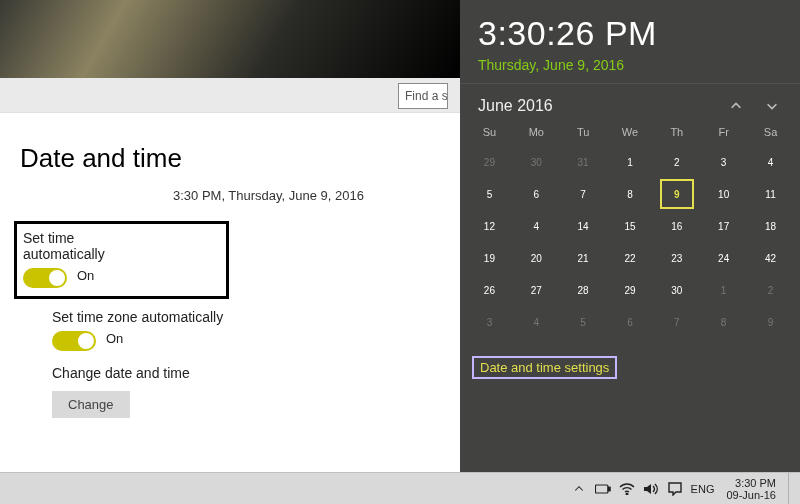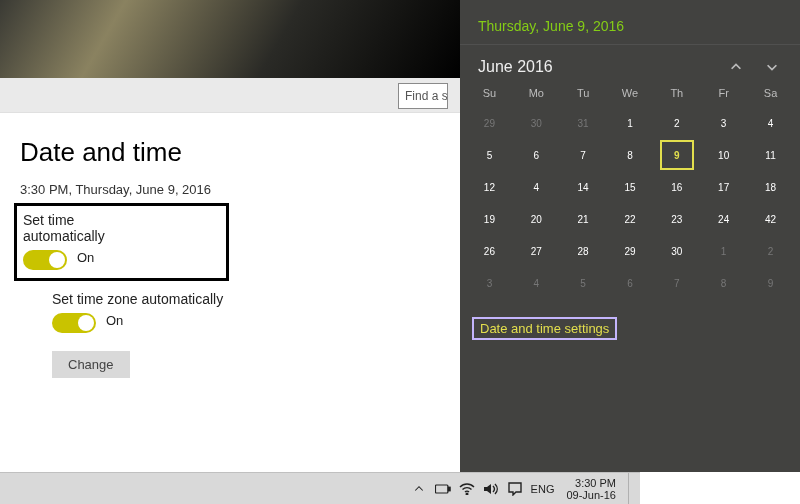--- a/index.html
+++ b/index.html
@@ -5,23 +5,23 @@
   * { box-sizing: border-box; margin: 0; padding: 0; font-family: "Segoe UI", Arial, sans-serif; }
   html, body { width: 800px; height: 504px; overflow: hidden; background: #fff; }
   .root { position: relative; width: 800px; height: 504px; }
 
   
   .topband { position: absolute; left: 0; top: 0; width: 460px; height: 113px; }
   .wallpaper { position: absolute; left: 0; top: 0; width: 460px; height: 78px; background: linear-gradient(120deg,#3a3a34 0%, #8a8260 25%, #2a2a26 60%, #000 100%); }
   .titlebar { position: absolute; left: 0; top: 78px; width: 460px; height: 35px; background: #eaeaea; border-bottom: 1px solid #e0e0e0; }
   .searchbox { position: absolute; right: 12px; top: 83px; width: 50px; height: 26px; border: 1px solid #8a8a8a; background: #fff; padding: 0 6px; font-size: 12px; color: #555; white-space: nowrap; overflow: hidden; display: flex; align-items: center; }
 
-  .settings { position: absolute; left: 0; top: 113px; width: 384px; padding: 24px 20px 10px 20px; color: #000; }
+  .settings { position: absolute; left: 0; top: 119px; width: 384px; padding: 24px 20px 10px 20px; color: #000; }
   .settings h1 { font-size: 26px; font-weight: 400; margin-bottom: 14px; }
-  .settings .now { font-size: 13px; color: #333; margin-bottom: 6px; }
+  .settings .now { font-size: 13px; color: #333; margin-bottom: 18px; text-align: right; }
 
   .highlight-box { border: 3px solid #000; padding: 6px 80px 8px 6px; width: 215px; margin-left: -6px; margin-bottom: 10px; }
   .setting-label { font-size: 14px; color: #222; margin-bottom: 6px; }
   .toggle-row { display: flex; align-items: flex-start; gap: 10px; }
   .toggle { width: 44px; height: 20px; border-radius: 10px; background: #c9c300; position: relative; }
   .toggle .knob { position: absolute; top: 2px; right: 2px; width: 16px; height: 16px; border-radius: 50%; background: #fff; }
   .toggle-state { font-size: 13px; color: #222; }
   .group { margin-bottom: 14px; margin-left: 32px; }
 
   .change-btn { display: inline-block; background: #d9d9d9; color: #444; font-size: 13px; padding: 6px 16px; margin-top: 4px; border: none; }
@@ -44,21 +44,21 @@
   .cal td.dim { color: #777; }
   .cal td.cur { color: #fff; }
   .cal td .cell { display: inline-flex; align-items: center; justify-content: center; width: 34px; height: 30px; margin: 1px 0; }
   .cal td.today .cell { border: 2px solid #e3df4d; color: #e3df4d; font-weight: 600; }
   .cal-wrap { padding: 0 6px; }
 
   .dt-link-wrap { margin: 18px 0 0 12px; }
   .dt-link { display: inline-block; border: 2px solid #c4b5fd; color: #e3df4d; font-size: 13px; padding: 2px 6px; }
 
   
-  .taskbar { position: absolute; left: 0; bottom: 0; width: 640px; height: 32px; background: #d9d9d9; border-top: 1px solid #c0c0c0; display: flex; align-items: center; justify-content: flex-end; padding: 14px 6px; gap: 8px; font-size: 11px; color: #222; }
+  .taskbar { position: absolute; left: 0; bottom: 0; width: 800px; height: 32px; background: #d9d9d9; border-top: 1px solid #c0c0c0; display: flex; align-items: center; justify-content: flex-end; padding: 14px 6px; gap: 8px; font-size: 11px; color: #222; }
   .tray-ico { width: 16px; height: 16px; display: flex; align-items: center; justify-content: center; }
   .tray-ico svg { stroke: #222; fill: none; stroke-width: 1.4; }
   .clock-block { text-align: right; line-height: 12px; font-size: 11px; margin-left: 4px; }
   .showdesk { width: 6px; height: 32px; border-left: 1px solid #b0b0b0; margin-left: 4px; }
 </style>
 </head>
 <body>
 
 <div class="root">
 
@@ -88,26 +88,28 @@
       <div class="setting-label">Set time zone automatically</div>
       <div class="toggle-row">
         <div class="toggle">
             <div class="knob"></div>
           </div>
         <div class="toggle-state">On</div>
       </div>
     </div>
 
     <div class="group">
+      <div class="setting-label">Change date and time</div>
       <button class="change-btn">Change</button>
     </div>
   </div>
 
   <div class="flyout">
     <div class="fly-head">
+      <div class="fly-time">3:30:26 PM</div>
       <div class="fly-date">Thursday, June 9, 2016</div>
     </div>
 
     <div class="month-row">
       <div class="month-label">June 2016</div>
       <div class="month-arrows">
         <div class="chev">
           <svg viewBox="0 0 16 16" width="14" height="14">
               <path d="M3 10 L8 5 L13 10"></path>
             </svg>

